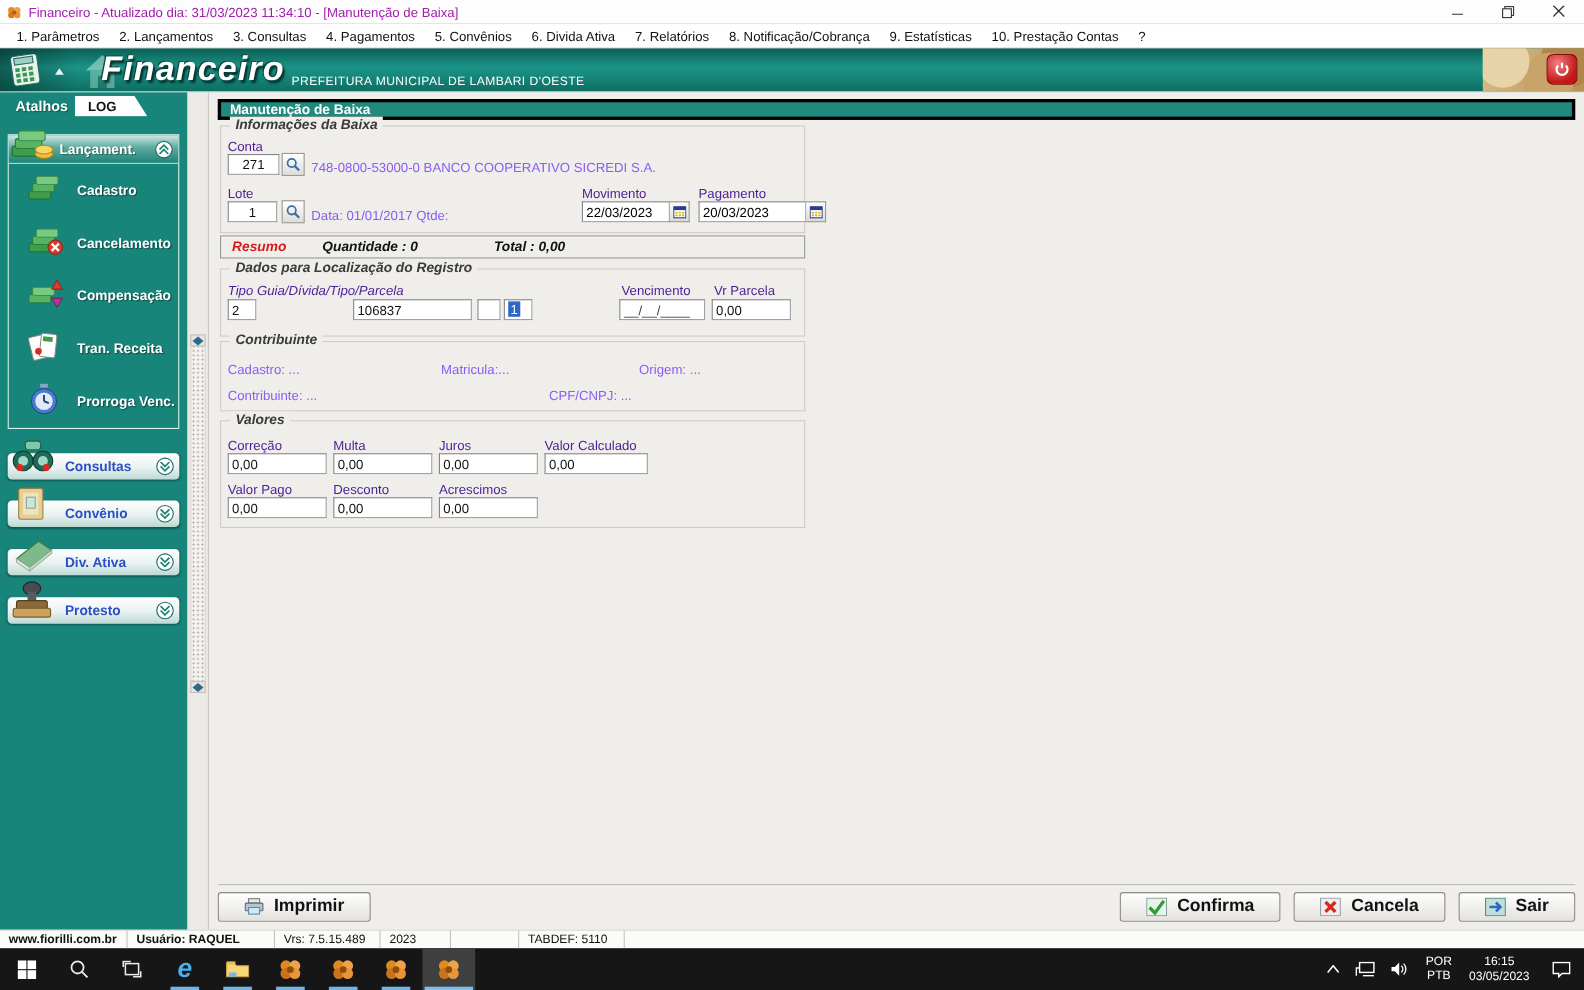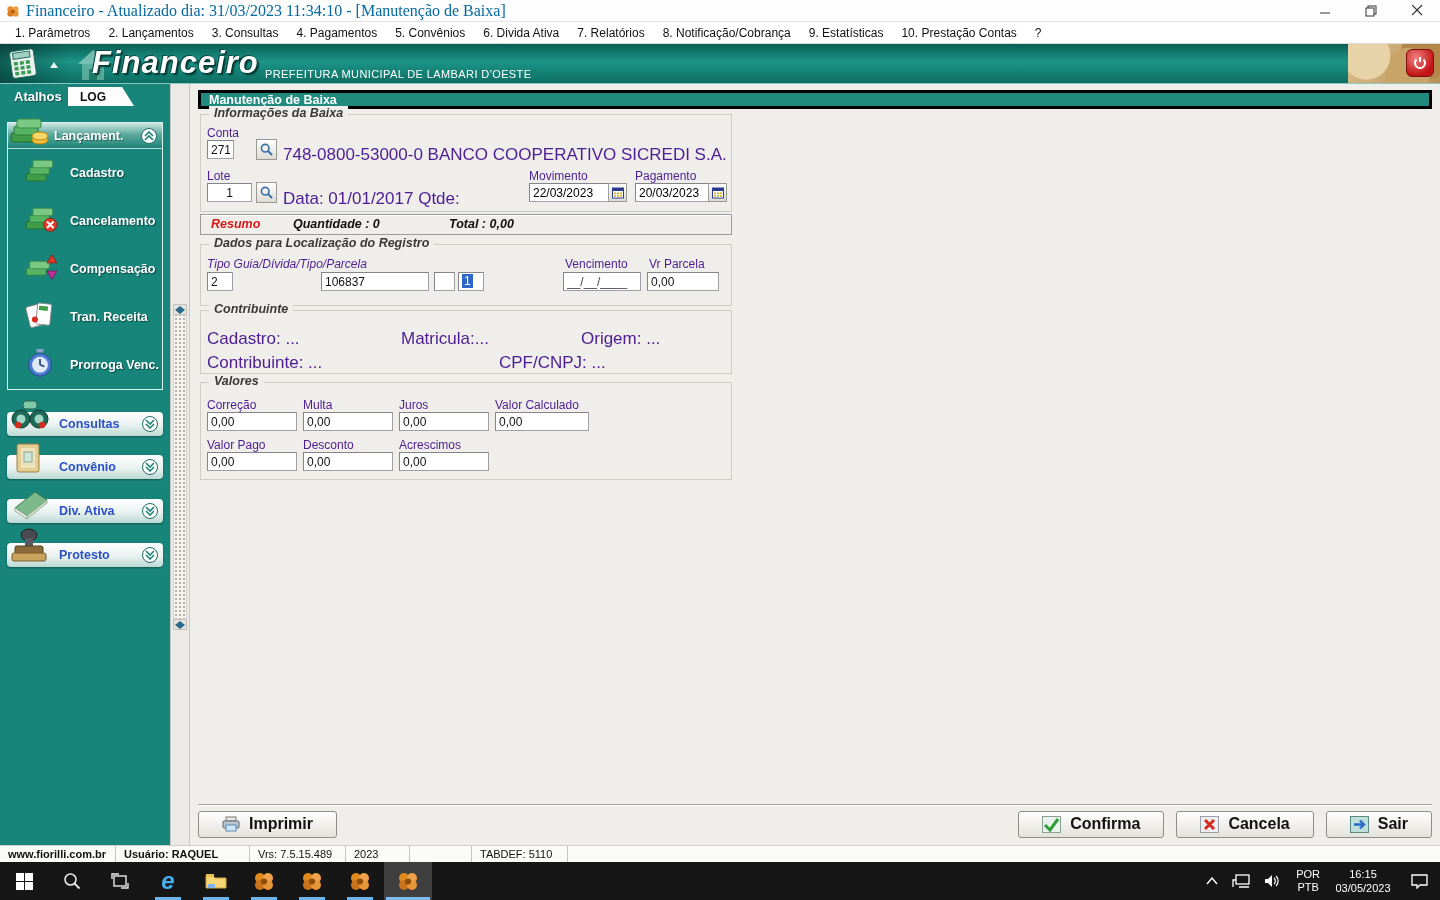--- a/index.html
+++ b/index.html
@@ -1,21 +1,21 @@
 <!DOCTYPE html>
 <html><head>
 <meta charset="utf-8">
 <style>
   * { margin:0; padding:0; box-sizing:border-box; }
   html,body { width:1440px; height:900px; overflow:hidden; font-family:"Liberation Sans",sans-serif; background:#f0eeea; }
 
   
   .titlebar { height:22px; background:#fdfdfd; display:flex; align-items:center; border-bottom:1px solid #e4e4e4; }
   .titlebar .appicon { width:14px; height:14px; margin:0 6px 0 6px; }
-  .titlebar .title { font-size:16px; color:#0369a1;font-family:Liberation Serif, serif; }
+  .titlebar .title { font-size:12px; color:#a21caf; }
   .win-controls { margin-left:auto; display:flex; height:100%; }
   .win-btn { width:46px; display:flex; align-items:center; justify-content:center; }
   .win-btn svg { stroke:#333; }
 
   
   .menubar { height:22px; background:#ffffff; display:flex; align-items:center; padding-left:6px; border-bottom:1px solid #dcdcda; }
   .menu-item { font-size:12px; color:#111; padding:0 9px; height:100%; display:flex; align-items:center; }
 
   
   .appheader { height:40px; position:relative; background:linear-gradient(180deg,#0a5c52 0%,#1e958а 0%,#16897c 45%,#0c6a5e 100%);
@@ -67,21 +67,21 @@
 
   
   .main { flex:1; background:#f0eeea; position:relative; }
   .form-titlebar { position:absolute; left:8px; top:6px; right:8px; height:19px; background:#1f8a7d; border:3px solid #000000; color:#fff; font-weight:bold; font-size:12.5px; display:flex; align-items:center; padding-left:8px; }
   .groupbox { position:absolute; left:10px; width:532px; border:1px solid #cfccc5; }
   .groupbox .gtitle { position:absolute; top:-9px; left:8px; background:#f0eeea; padding:0 5px; font-weight:bold; font-style:italic; font-size:12.5px; color:#3a3a3a; }
   .flabel { position:absolute; font-size:12px; color:#4c1d95; }
   .tb { position:absolute; height:19px; background:#fff; border:1px solid #a0a0a4; border-top-color:#84848a; border-left-color:#84848a; font-size:12px; color:#111; padding:1px 3px; font-family:inherit; }
   input.tb { outline:none; }
   .mini-btn { position:absolute; width:21px; height:21px; background:linear-gradient(#ffffff,#dedcd6); border:1px solid #9a9893; display:flex; align-items:center; justify-content:center; }
-  .statictext { position:absolute; font-size:17px; color:#4c1d95; }
+  .statictext { position:absolute; font-size:12px; color:#8b5cf6; }
   .dateinput { position:absolute; height:19px; display:flex; }
   .dateinput input { flex:1; min-width:0; background:#fff; border:1px solid #a0a0a4; border-top-color:#84848a; border-left-color:#84848a; font-size:12px; padding:1px 3px; font-family:inherit; outline:none; }
   .cal-btn { width:18px; background:linear-gradient(#fdfdfd,#dcdad4); border:1px solid #9a9893; border-left:none; display:flex; align-items:center; justify-content:center; }
   .resumo { position:absolute; left:10px; top:130px; width:532px; height:21px; background:#f0eeea; border:1px solid #9a9a9a; box-shadow:inset 0 1px 0 #fff; }
   .resumo span { position:absolute; top:2px; font-weight:bold; font-style:italic; font-size:12.5px; color:#111; }
   .resumo .red { color:#d61a1a; }
   .sel-box { background:#fff; }
   .sel-box .sel { background:#2f66c9; color:#fff; font-size:12px; padding:0 2px; }
   .main-bottom { position:absolute; left:8px; right:8px; bottom:5px; height:36px; border-top:2px groove #fbfaf8; display:flex; align-items:center; padding-top:2px; }
   .btn { display:flex; align-items:center; gap:9px; height:27px; padding:0 23px; background:linear-gradient(#fefefe,#e4e2dc); border:1px solid #8f8d88; border-radius:3px; font-weight:bold; font-size:16px; color:#111; }
@@ -359,21 +359,21 @@
         <span class="tri-r"></span>
       </div>
   </div>
 
   <div class="main">
     <div class="form-titlebar">Manutenção de Baixa</div>
 
     <div class="groupbox" style="top:30px; height:98px;">
       <span class="gtitle">Informações da Baixa</span>
       <span class="flabel" style="left:6px; top:11px;">Conta</span>
-      <input class="tb" style="left: 6px; top: 25px; width: 27px; text-align: center;" value="271">
+      <input class="tb" style="left: 6px; top: 25px; width: 47px; text-align: center;" value="271">
       <span class="mini-btn" style="left:55px; top:24px;">
         <svg width="13" height="13" viewBox="0 0 13 13" fill="none">
             <circle cx="5.2" cy="5.2" r="3.8" stroke="#3a6ea8" stroke-width="1.6"></circle>
             <line x1="8" y1="8" x2="12" y2="12" stroke="#3a6ea8" stroke-width="2"></line>
           </svg>
       </span>
       <span class="statictext" style="left:82px; top:30px;">748-0800-53000-0 BANCO COOPERATIVO SICREDI S.A.</span>
       <span class="flabel" style="left:6px; top:54px;">Lote</span>
       <input class="tb" style="left: 6px; top: 68px; width: 45px; text-align: center;" value="1">
       <span class="mini-btn" style="left:55px; top:67px;">
@@ -395,21 +395,21 @@
                 <rect x="5" y="5.5" width="2" height="1.6"></rect>
                 <rect x="8" y="5.5" width="2" height="1.6"></rect>
                 <rect x="2" y="8" width="2" height="1.6"></rect>
                 <rect x="5" y="8" width="2" height="1.6"></rect>
                 <rect x="8" y="8" width="2" height="1.6"></rect>
               </g>
             </svg>
         </span>
       </div>
       <span class="flabel" style="left:434px; top:54px;">Pagamento</span>
-      <div class="dateinput" style="left:434px; top:68px; width:92px;">
+      <div class="dateinput" style="left:434px; top:68px; width:116px;">
         <input value="20/03/2023" style="">
         <span class="cal-btn">
           <svg width="12" height="12" viewBox="0 0 12 12">
               <rect x="0.5" y="1" width="11" height="10" fill="#fff" stroke="#2a3c8e"></rect>
               <rect x="0.5" y="1" width="11" height="3" fill="#2a3c8e"></rect>
               <g fill="#d8b21e">
                 <rect x="2" y="5.5" width="2" height="1.6"></rect>
                 <rect x="5" y="5.5" width="2" height="1.6"></rect>
                 <rect x="8" y="5.5" width="2" height="1.6"></rect>
                 <rect x="2" y="8" width="2" height="1.6"></rect>

